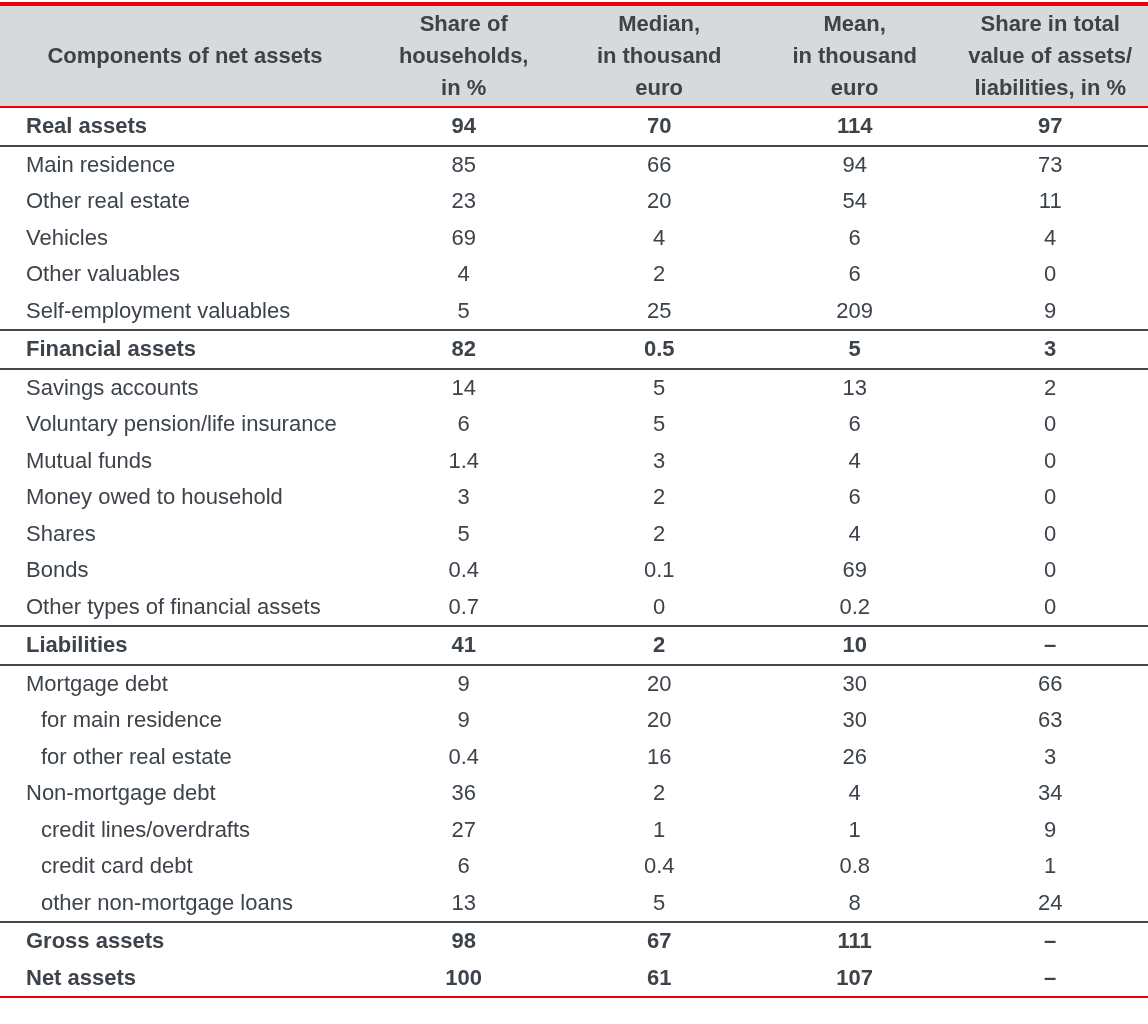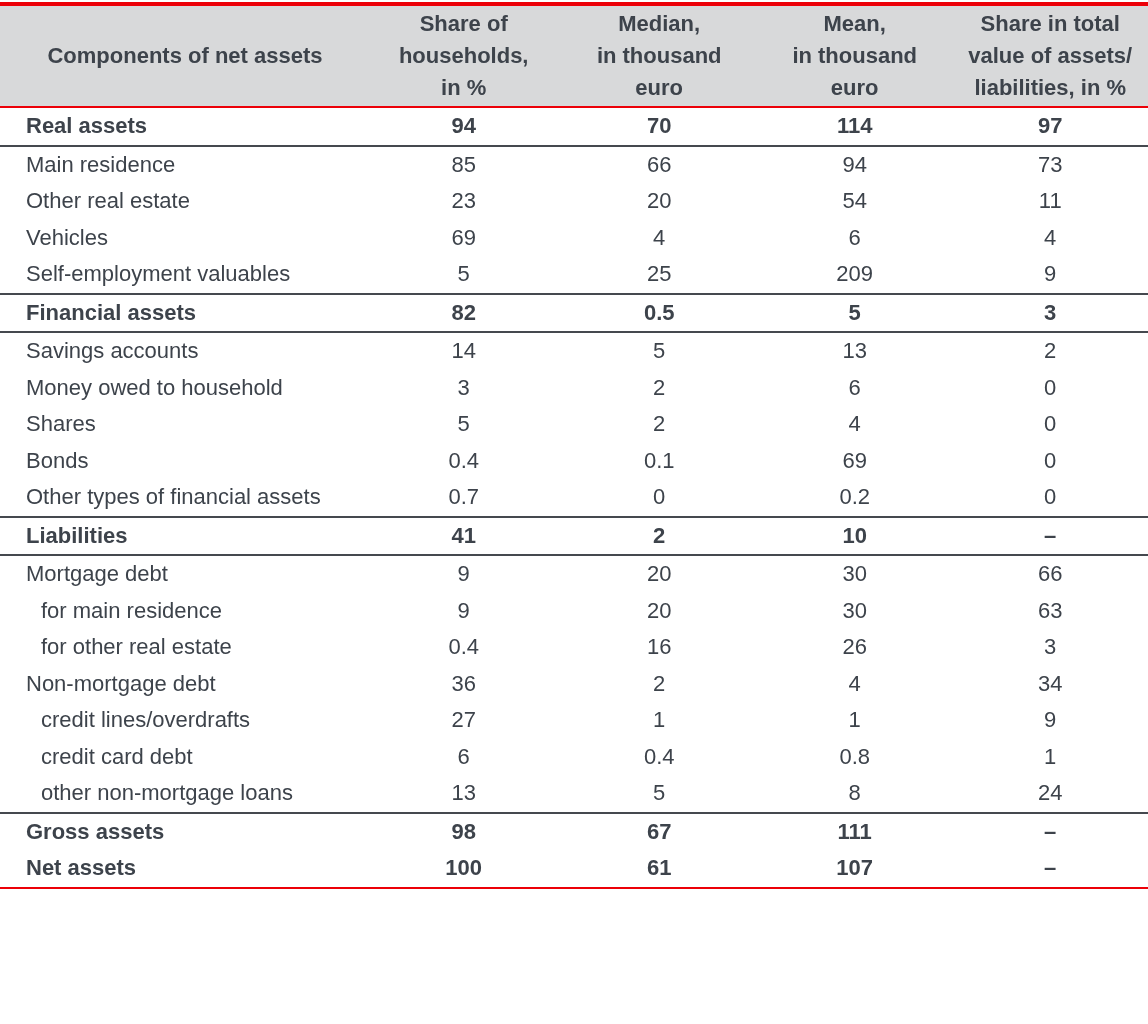--- a/index.html
+++ b/index.html
@@ -102,39 +102,60 @@
         <td class="value-cell">11</td>
       </tr>
       <tr class="">
         <td class="label-cell">Vehicles</td>
         <td class="value-cell">69</td>
         <td class="value-cell">4</td>
         <td class="value-cell">6</td>
         <td class="value-cell">4</td>
       </tr>
       <tr class="">
+        <td class="label-cell">Other valuables</td>
+        <td class="value-cell">4</td>
+        <td class="value-cell">2</td>
+        <td class="value-cell">6</td>
+        <td class="value-cell">0</td>
+      </tr>
+      <tr class="">
         <td class="label-cell">Self-employment valuables</td>
         <td class="value-cell">5</td>
         <td class="value-cell">25</td>
         <td class="value-cell">209</td>
         <td class="value-cell">9</td>
       </tr>
       <tr class="bold b-top b-bottom">
         <td class="label-cell">Financial assets</td>
         <td class="value-cell">82</td>
         <td class="value-cell">0.5</td>
         <td class="value-cell">5</td>
         <td class="value-cell">3</td>
       </tr>
       <tr class="">
         <td class="label-cell">Savings accounts</td>
         <td class="value-cell">14</td>
         <td class="value-cell">5</td>
         <td class="value-cell">13</td>
         <td class="value-cell">2</td>
+      </tr>
+      <tr class="">
+        <td class="label-cell">Voluntary pension/life insurance</td>
+        <td class="value-cell">6</td>
+        <td class="value-cell">5</td>
+        <td class="value-cell">6</td>
+        <td class="value-cell">0</td>
+      </tr>
+      <tr class="">
+        <td class="label-cell">Mutual funds</td>
+        <td class="value-cell">1.4</td>
+        <td class="value-cell">3</td>
+        <td class="value-cell">4</td>
+        <td class="value-cell">0</td>
       </tr>
       <tr class="">
         <td class="label-cell">Money owed to household</td>
         <td class="value-cell">3</td>
         <td class="value-cell">2</td>
         <td class="value-cell">6</td>
         <td class="value-cell">0</td>
       </tr>
       <tr class="">
         <td class="label-cell">Shares</td>

